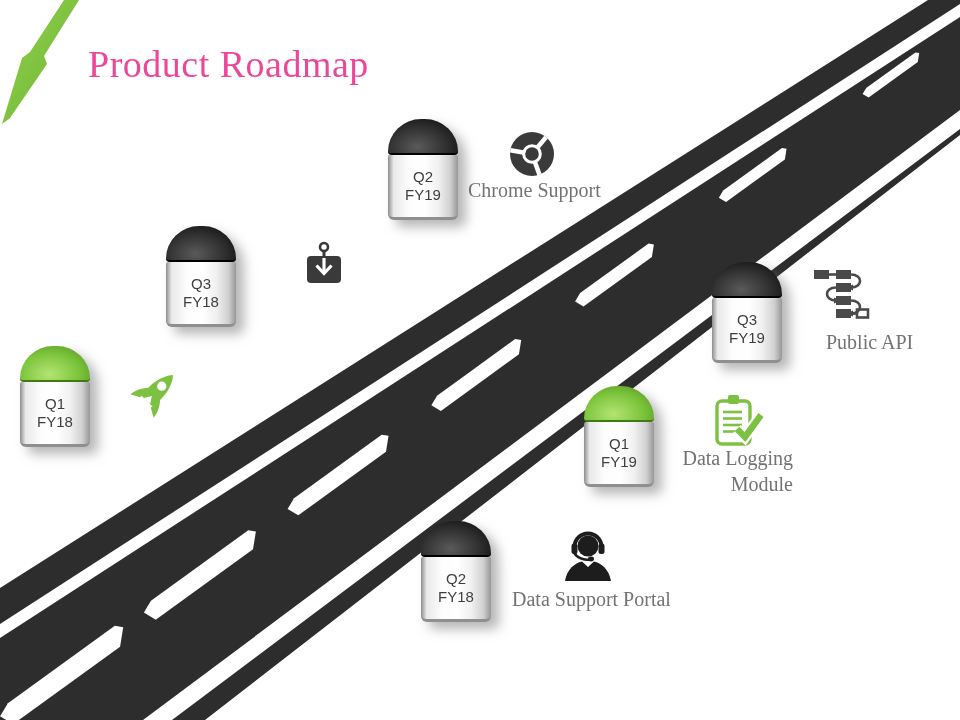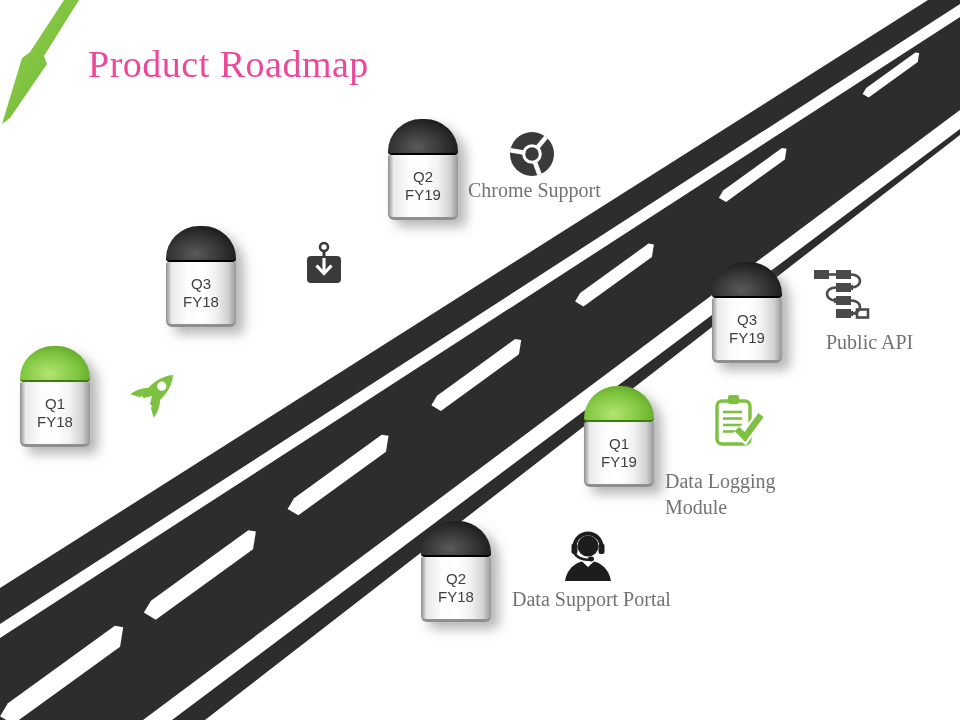--- a/index.html
+++ b/index.html
@@ -29,21 +29,21 @@
          font-family:"Liberation Sans", sans-serif;font-size:15px;line-height:18px;color:#3f3f3f;}
   .m0{left:388px;top:119px;} .m1{left:166px;top:226px;} .m2{left:20px;top:346px;}
   .m3{left:712px;top:262px;} .m4{left:584px;top:386px;} .m5{left:421px;top:521px;}
 
   .icon{position:absolute;z-index:4;}
   .i0{left:506px;top:128px;} .i1{left:302px;top:241px;} .i2{left:122px;top:362px;}
   .i3{left:810px;top:266px;} .i4{left:712px;top:392px;} .i5{left:562px;top:527px;}
 
   .mlabel{position:absolute;z-index:4;font-size:20px;color:#737373;line-height:26px;}
   .l0{left:468px;top:177px;} .l1{left:252px;top:292px;} .l2{left:103px;top:411px;}
-  .l3{left:793px;top:329px;margin-left:33px;} .l4{left:665px;top:468px;width:128px;} .l5{left:512px;top:586px;}
+  .l3{left:793px;top:329px;margin-left:33px;} .l4{left:665px;top:445px;width:128px;text-align:right;} .l5{left:512px;top:586px;}
 </style>
 </head>
 <body>
 
 <div class="stage">
 
   <svg class="road" width="960" height="720" viewBox="0 0 960 720">
     <polygon points="0,588 928,0 960,-22 960,135 205,720 0,720" fill="#2d2d2d"></polygon>
     <polygon points="0,624 960,4 960,17 0,638" fill="#ffffff"></polygon>
     <polygon points="143,720 960,110 960,129 172,720" fill="#ffffff"></polygon>

